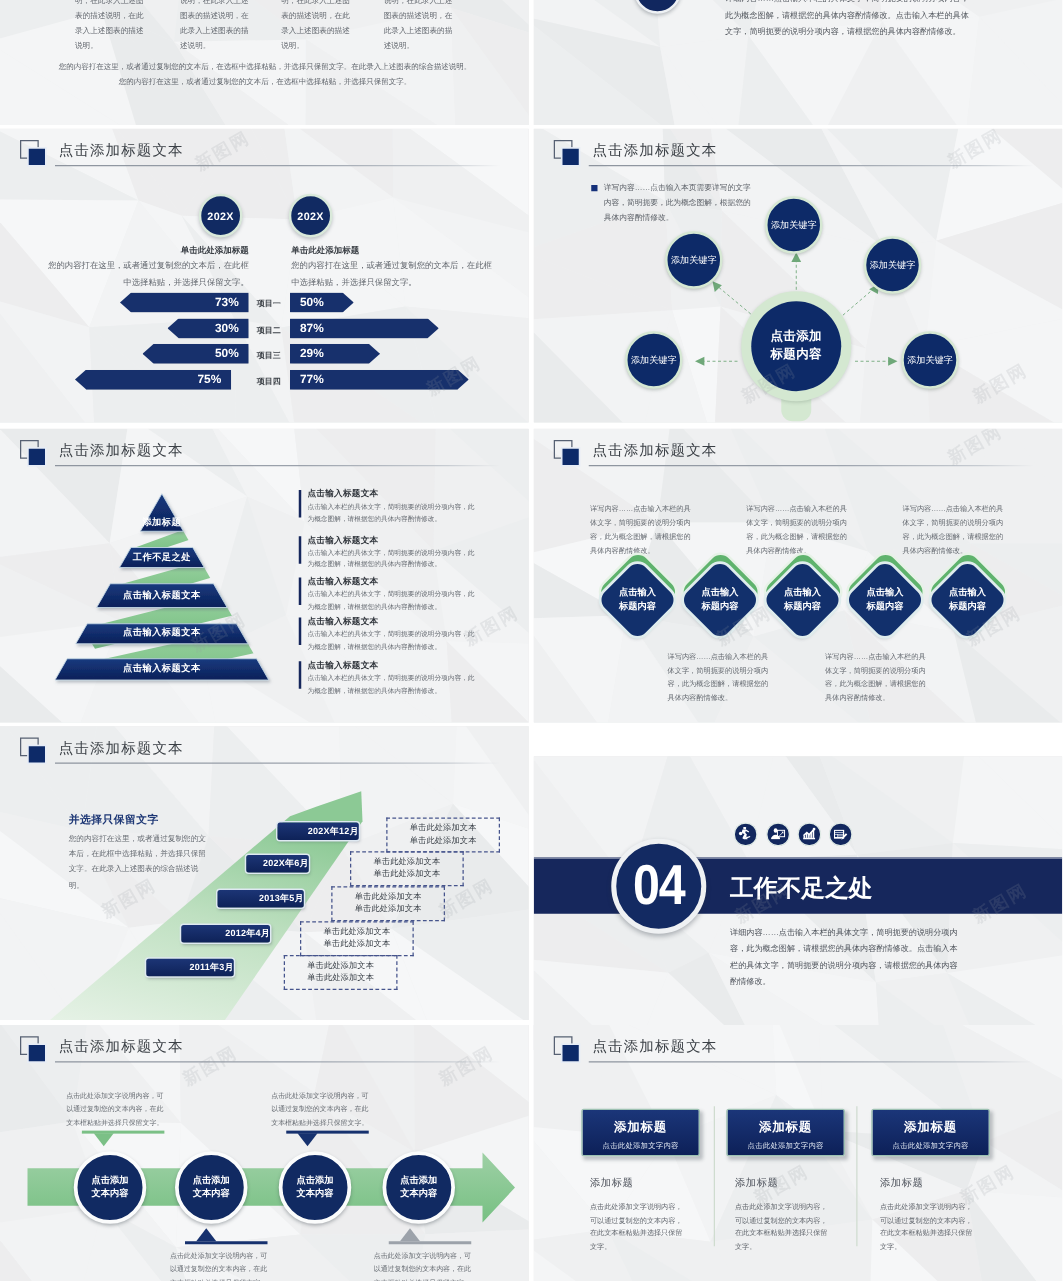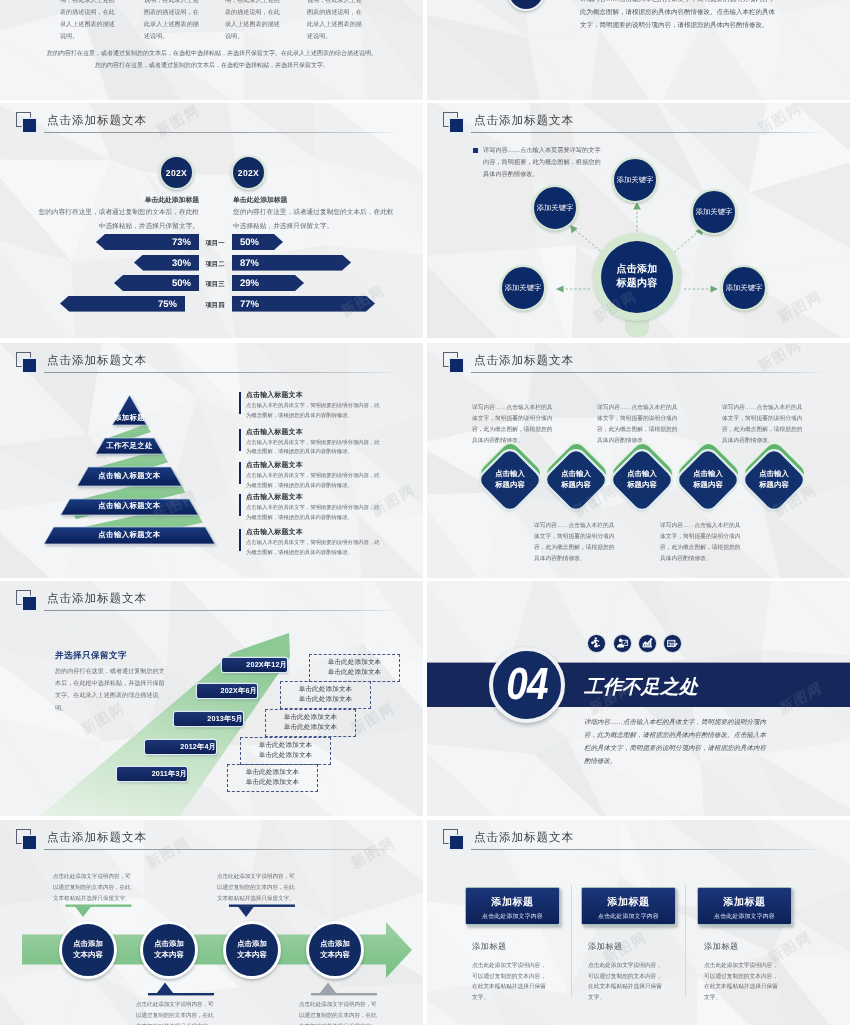--- a/index.html
+++ b/index.html
@@ -682,21 +682,21 @@
       <stop offset="1" stop-color="#8cc995"></stop>
           </linearGradient>
         </defs>
     <polygon fill="url(#tlg)" points="289,52 290,76 180,235 40,235 232,72 254,64"></polygon>
   </svg>
 
   <div class="tlhead">并选择只保留文字</div>
   <div class="tlbody">您的内容打在这里，或者通过复制您的文本后，在此框中选择粘贴，并选择只保留文字。在此录入上述图表的综合描述说明。</div>
 
   <div class="ybox" style="left:222px;top:77px;width:65px;">202X年12月</div>
-  <div class="ybox" style="left:197px;top:103px;width:60px;">202X年6月</div>
+  <div class="ybox" style="left:197px;top:103px;width:50px;">202X年6月</div>
   <div class="ybox" style="left:174px;top:131px;width:69px;">2013年5月</div>
   <div class="ybox" style="left:145px;top:159px;width:71px;">2012年4月</div>
   <div class="ybox" style="left:117px;top:186px;width:70px;">2011年3月</div>
 
   <div class="nbox" style="left:309px;top:73px;">
      <span>单击此处添加文本</span>
      <span>单击此处添加文本</span>
       </div>
   <div class="nbox" style="left:280px;top:100px;">
      <span>单击此处添加文本</span>
@@ -712,21 +712,21 @@
       </div>
   <div class="nbox" style="left:227px;top:183px;">
      <span>单击此处添加文本</span>
      <span>单击此处添加文本</span>
       </div>
 
   <div class="wm" style="left:80px;top:130px;">新图网</div>
   <div class="wm" style="left:350px;top:130px;">新图网</div>
 </div>
 
-<div class="slide" style="left:427px;top:581px;font-style:italic;">
+<div class="slide" style="left:427px;top:605px;">
   <div class="bgph">
         <svg viewBox="0 0 423 235" preserveAspectRatio="none">
           <rect width="423" height="235" fill="#eff0f1"></rect>
           <polygon points="-10,-10 113.3,-20.6 76.2,102.1" fill="#f2f3f4"></polygon>
           <polygon points="-10,-10 76.2,102.1 -10,97.9" fill="#eff0f1"></polygon>
           <polygon points="113.3,-20.6 194.3,-10 171.3,82.7" fill="#f2f3f4"></polygon>
           <polygon points="113.3,-20.6 171.3,82.7 76.2,102.1" fill="#eceeef"></polygon>
           <polygon points="194.3,-10 225.0,-10 258.6,78.8" fill="#e9ebec"></polygon>
           <polygon points="194.3,-10 258.6,78.8 171.3,82.7" fill="#f2f3f4"></polygon>
           <polygon points="225.0,-10 345.5,-10 335.3,69.3" fill="#eff0f1"></polygon>

